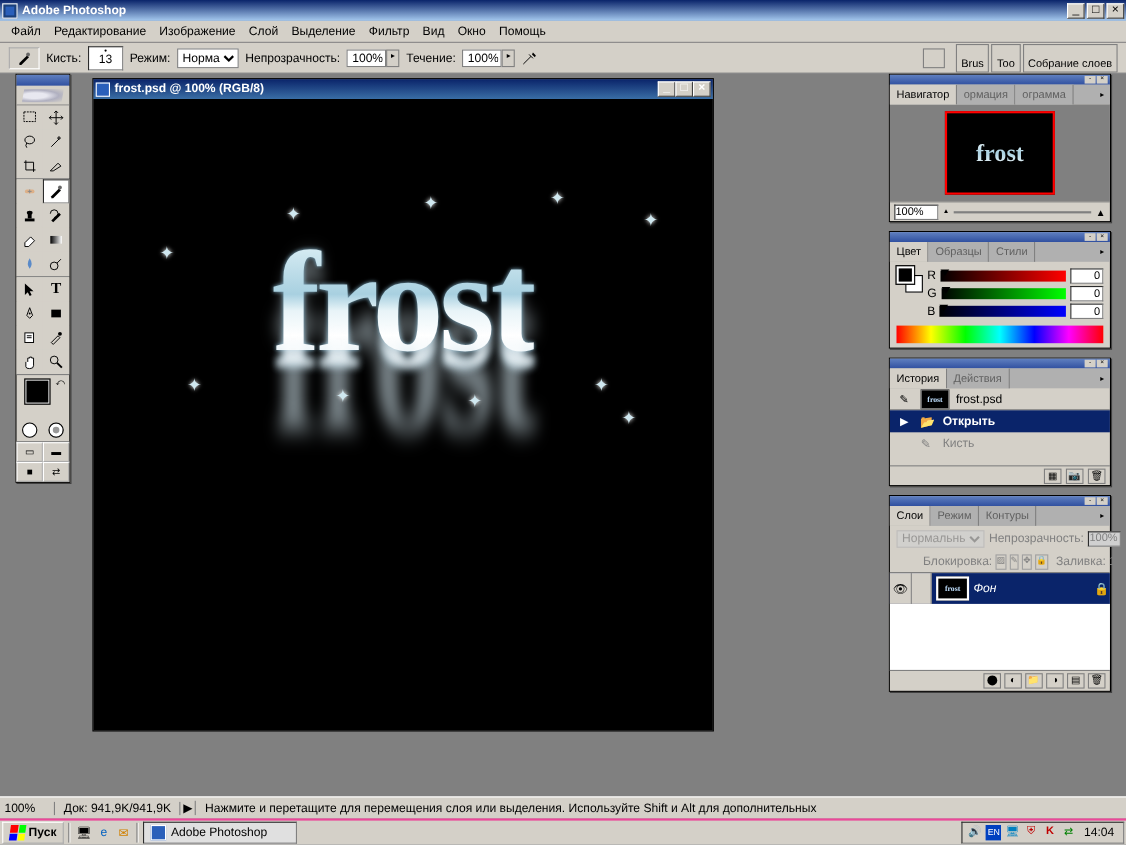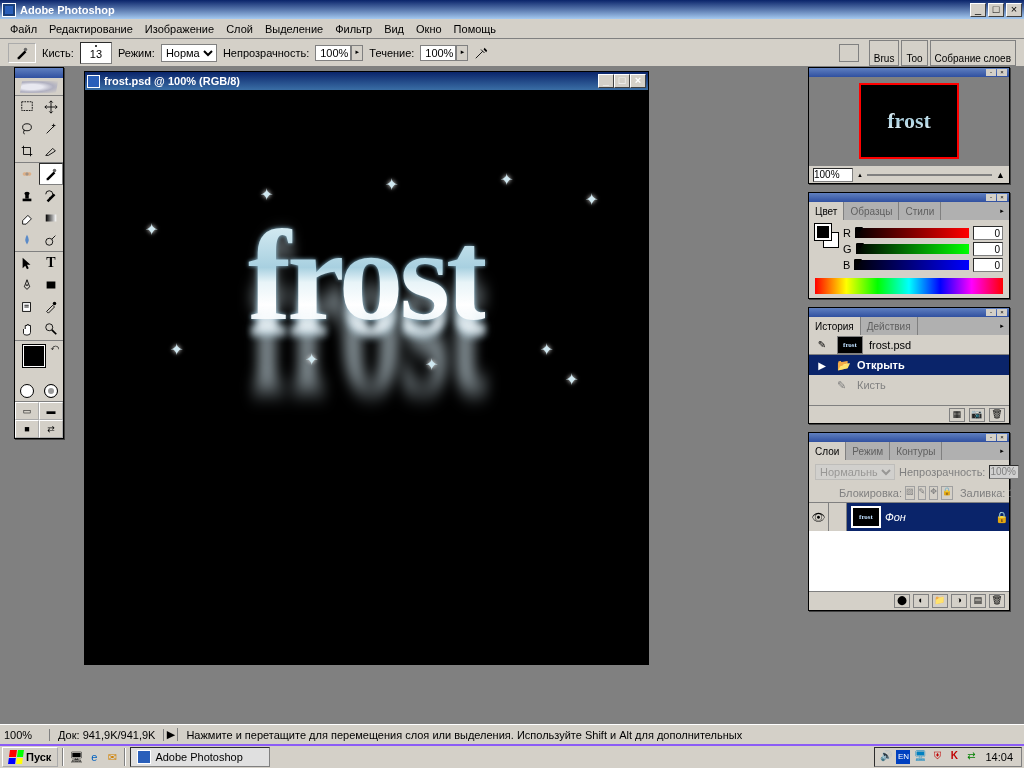--- a/index.html
+++ b/index.html
@@ -141,21 +141,21 @@
 .layer-foot .fbtn { width: 16px; height: 14px; border: 1px solid #808080; font-size: 9px; text-align: center; }
 
 
 .statusbar { position: absolute; bottom: 24px; left: 0; right: 0; height: 20px; background: #D4D0C8; border-top: 1px solid #fff; display: flex; align-items: center; font-size: 10px; }
 .statusbar .zoom { width: 50px; border-right: 1px solid #808080; padding: 0 4px; }
 .statusbar .docsize { padding: 0 8px; border-right: 1px solid #808080; }
 .statusbar .hint { padding: 0 8px; flex: 1; }
 .statusbar .arrow-btn { width: 14px; text-align: center; border-right: 1px solid #808080; }
 
 
-.taskbar { position: absolute; bottom: 0; left: 0; right: 0; height: 24px; background: #D4D0C8; border-top: 2px solid #8b5cf6; display: flex; align-items: center; padding: 0 2px; gap: 2px; }
+.taskbar { position: absolute; bottom: 0; left: 0; right: 0; height: 24px; background: #D4D0C8; border-top: 2px solid #ec4899; display: flex; align-items: center; padding: 0 2px; gap: 2px; }
 .taskbar .start { height: 20px; padding: 0 6px; border: 1px outset #fff; display: flex; align-items: center; gap: 3px; font-weight: bold; }
 .taskbar .start .winlogo { width: 14px; height: 14px; display: grid; grid-template-columns: 1fr 1fr; grid-template-rows: 1fr 1fr; gap: 1px; transform: skewX(-8deg); }
 .taskbar .start .winlogo span:nth-child(1){background:#f00}.taskbar .start .winlogo span:nth-child(2){background:#0f0}.taskbar .start .winlogo span:nth-child(3){background:#00f}.taskbar .start .winlogo span:nth-child(4){background:#ff0}
 .taskbar .divider { width: 2px; height: 18px; border-left: 1px solid #808080; border-right: 1px solid #fff; margin: 0 2px; }
 .taskbar .ql { width: 16px; height: 16px; border: 1px solid transparent; display: flex; align-items: center; justify-content: center; font-size: 11px; }
 .taskbar .task { height: 20px; padding: 0 6px; border: 1px inset #808080; background: #E0E0E0; display: flex; align-items: center; gap: 4px; min-width: 140px; }
 .taskbar .task .tico { width: 14px; height: 14px; background: #2A5FBA; border: 1px solid #fff; }
 .taskbar .tray { margin-left: auto; height: 20px; border: 1px inset #808080; display: flex; align-items: center; gap: 3px; padding: 0 4px; }
 .taskbar .tray .tico { width: 14px; height: 14px; font-size: 10px; text-align: center; }
 .taskbar .clock { padding: 0 4px; }
@@ -408,20 +408,26 @@
     </div>
   </div>
 
   <div class="panels">
 
     <div class="panel">
       <div class="ptitlebar">
           <div class="pbtn">-</div>
           <div class="pbtn">×</div>
         </div>
+      <div class="tabs">
+        <div class="tab">Навигатор</div>
+        <div class="tab inactive">ормация</div>
+        <div class="tab inactive">ограмма</div>
+        <div class="menu-arrow">▸</div>
+      </div>
       <div class="nav-thumb-wrap">
         <div class="nav-thumb">
           <span class="nav-thumb-text">frost</span>
         </div>
       </div>
       <div class="nav-zoom">
         <input value="100%" style="">
         <span class="tri">▲</span>
         <div class="slider-track"></div>
         <span class="tri" style="font-size:9px">▲</span>

